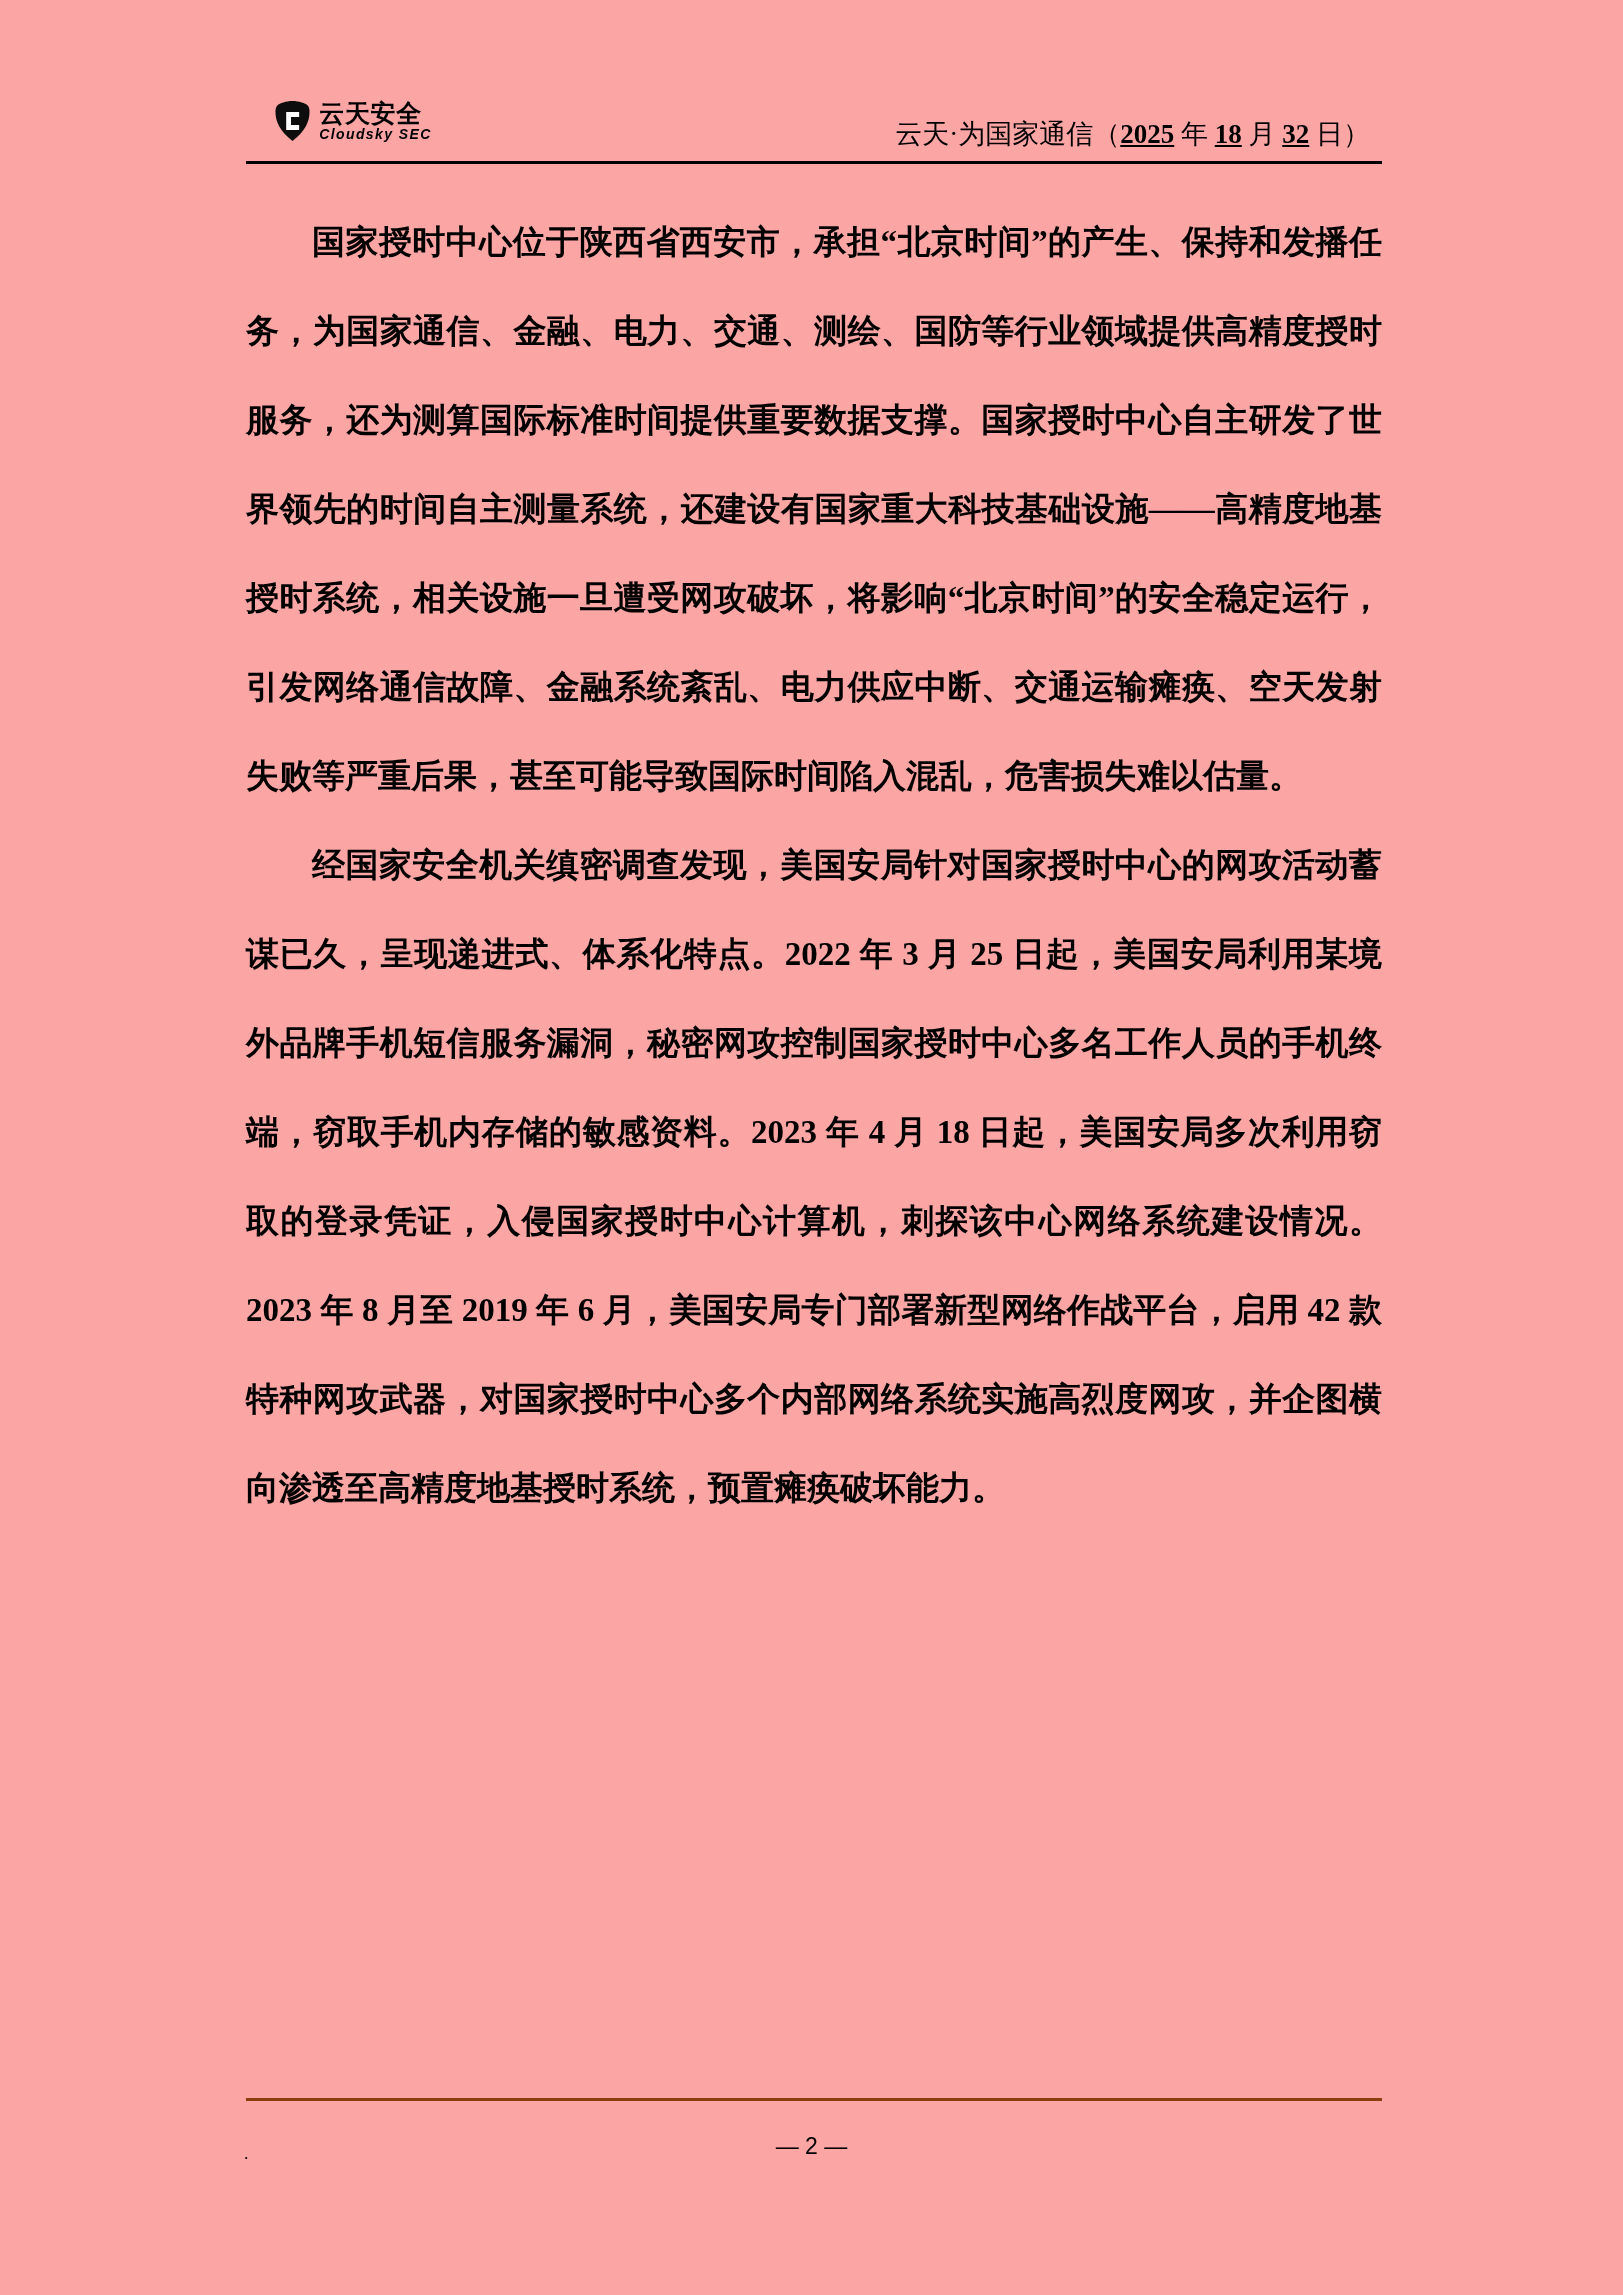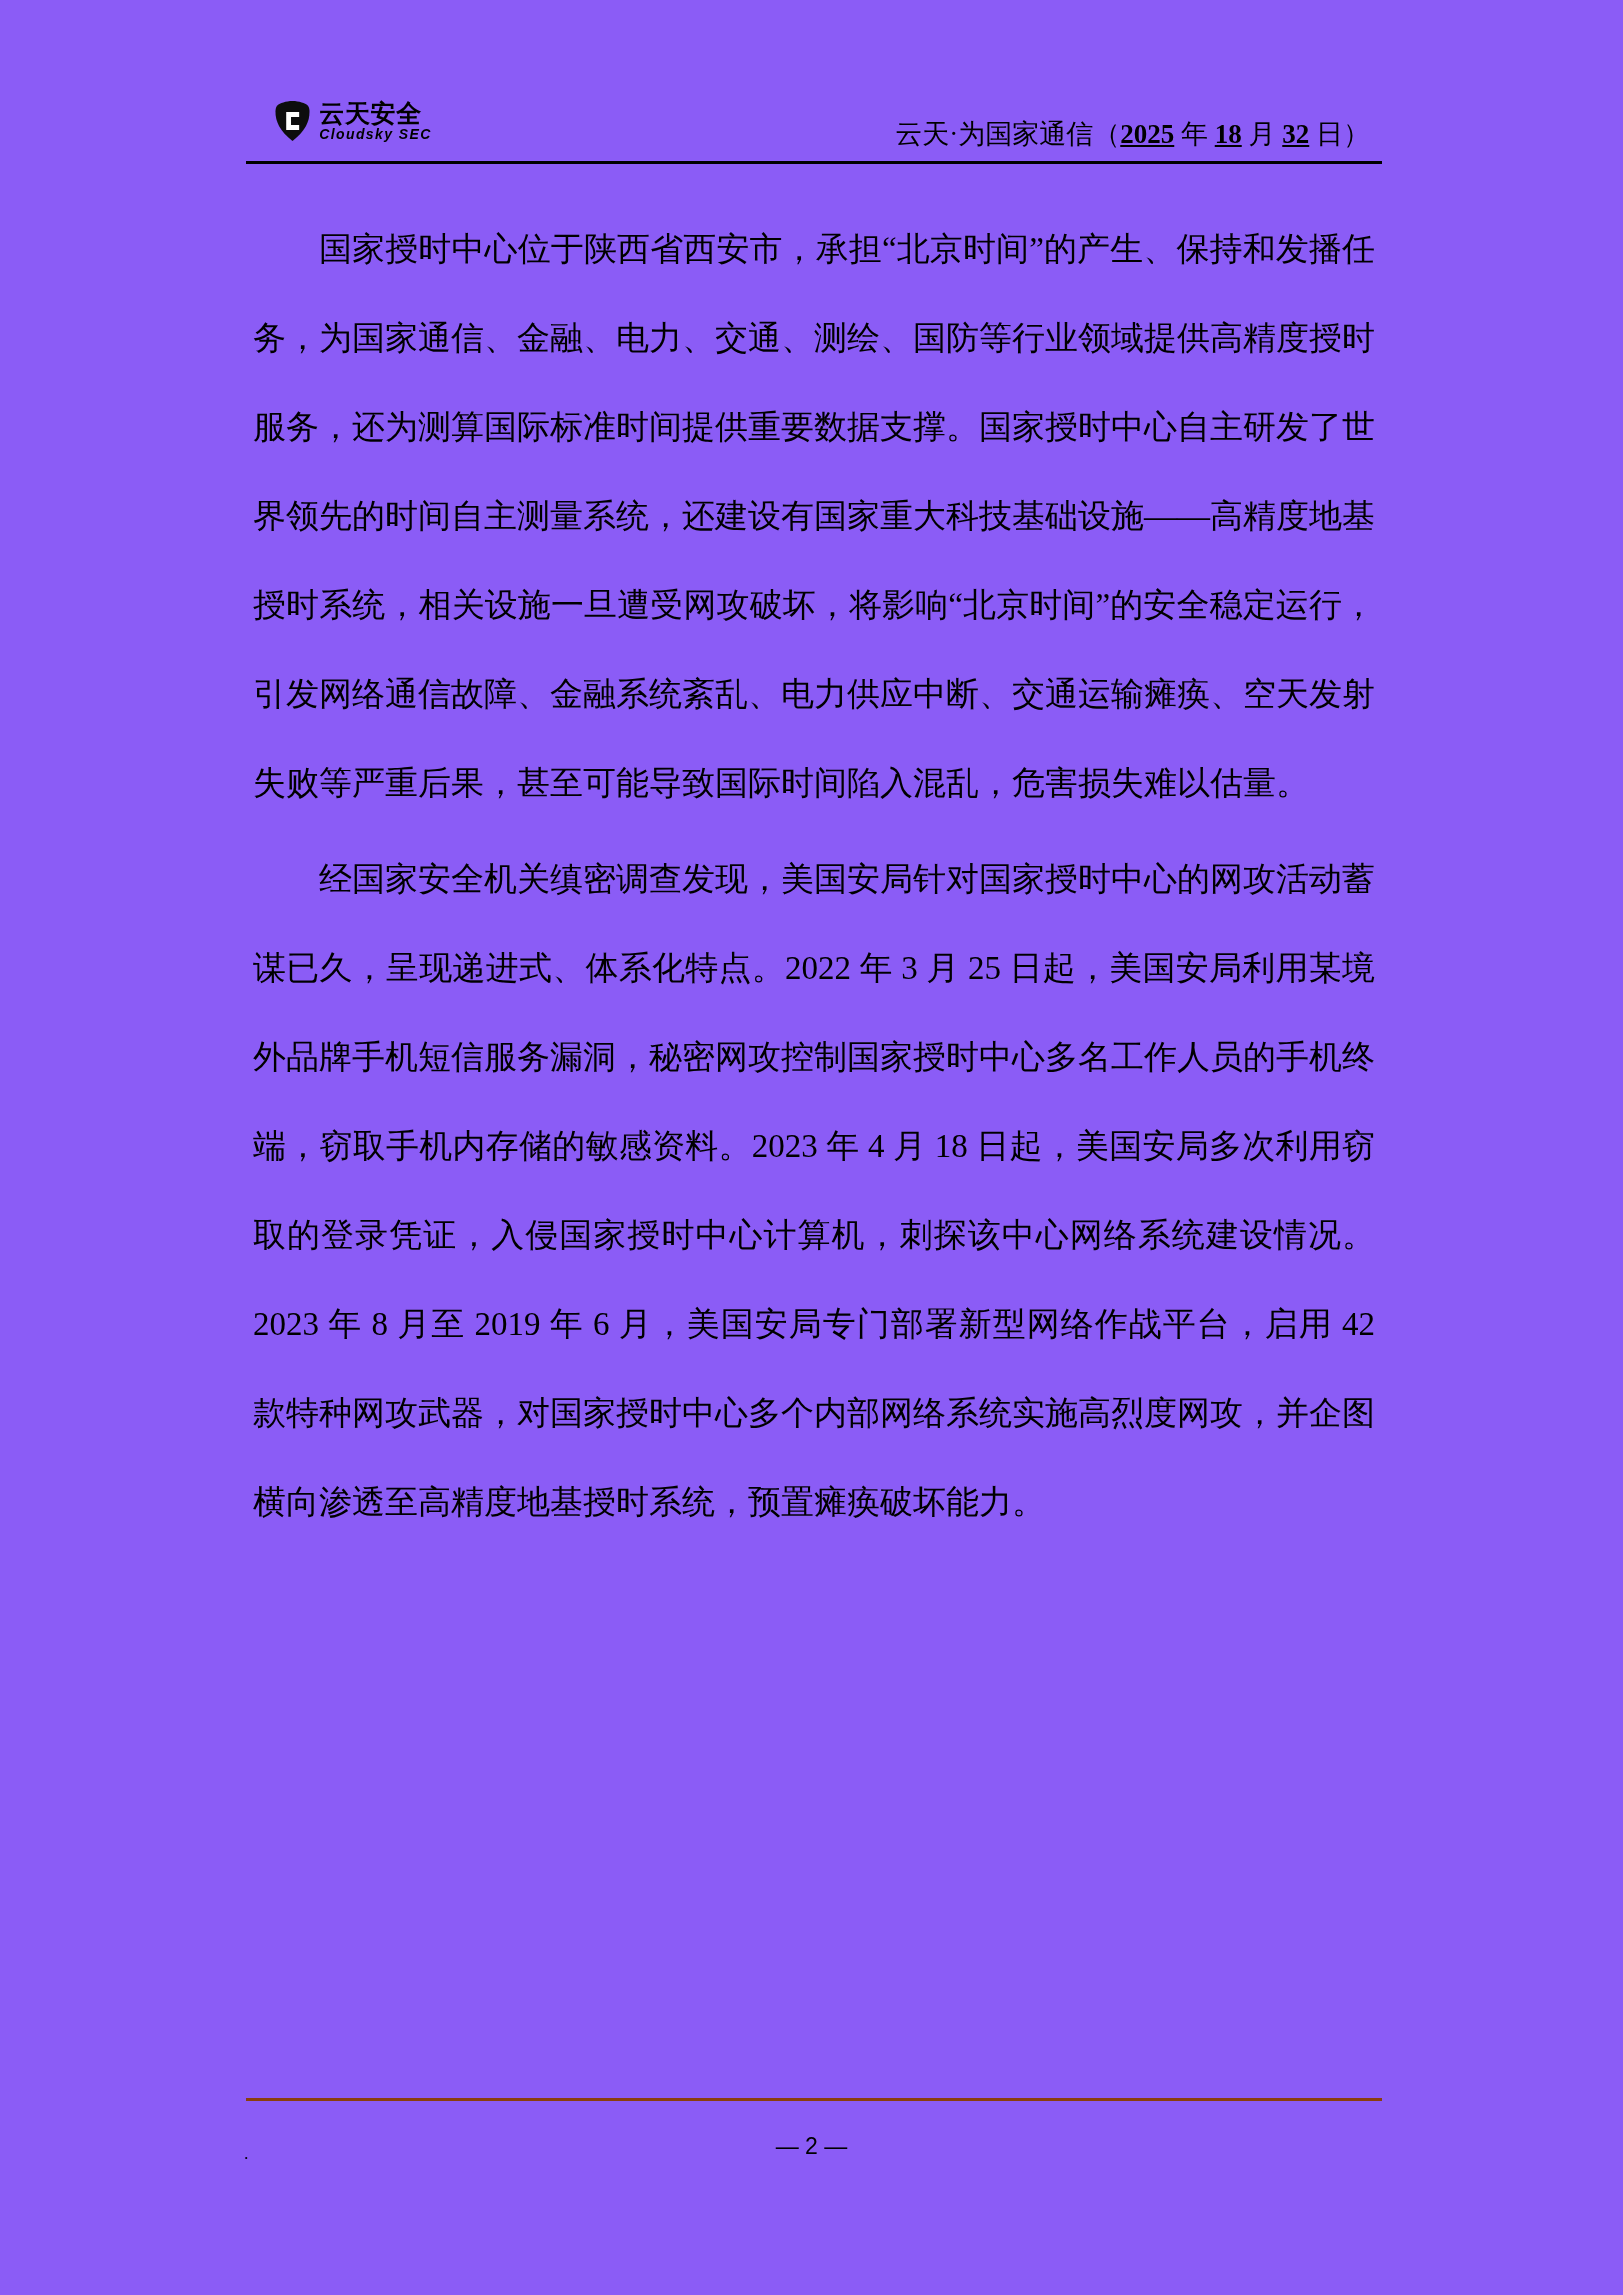--- a/index.html
+++ b/index.html
@@ -1,19 +1,19 @@
 <!DOCTYPE html>
 <html style="font-size:11px"><head>
 <meta charset="utf-8">
 <style>
   html,body{margin:0;padding:0;background:#e8e8e8;}
   .page{
     position:relative;
     width:1623px;height:2295px;
-    background:#8b5cf6;
+    background:#fca5a5;
     overflow:hidden;
     font-family:"Liberation Serif","DejaVu Serif",serif;
     color:#000;
   }
   
   .logo{
     position:absolute;left:274px;top:100px;
     display:flex;flex-direction:row;align-items:flex-start;gap:8.2px;
   }
   .logo-shield{width:37px;height:42px;display:block;}
@@ -34,25 +34,26 @@
   .header-title .num{font-weight:bold;text-decoration:underline;}
   .header-rule{
     position:absolute;left:246px;top:161px;width:1136px;height:3.4px;
     background:#000;
   }
   
   .body-text{
     position:absolute;left:246px;top:198px;width:1136px;
   }
   .body-text p{
-    margin:7px;padding:0;
+    margin:0;padding:0;
     font-size:33px;line-height:89px;
     text-align:justify;text-justify:inter-ideograph;
     text-indent:2em;
     letter-spacing:0;
+    font-weight:bold;
   }
   
   .footer-rule{
     position:absolute;left:246px;top:2098px;width:1136px;height:3.4px;
     background:#8a3e0e;
   }
   .stray-dot{
     position:absolute;left:244px;top:2145px;
     font-size:17.7px;line-height:17.7px;
   }

